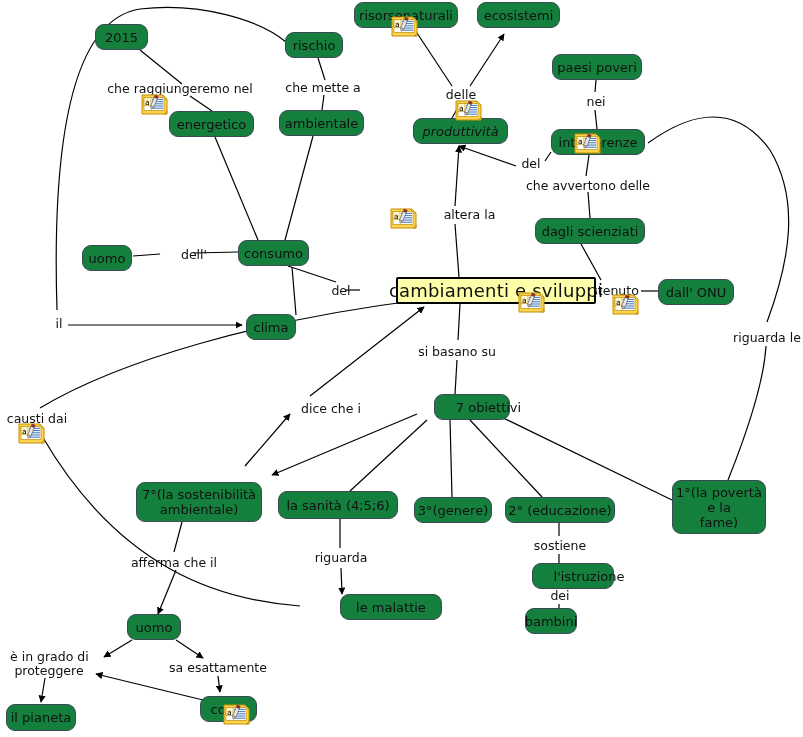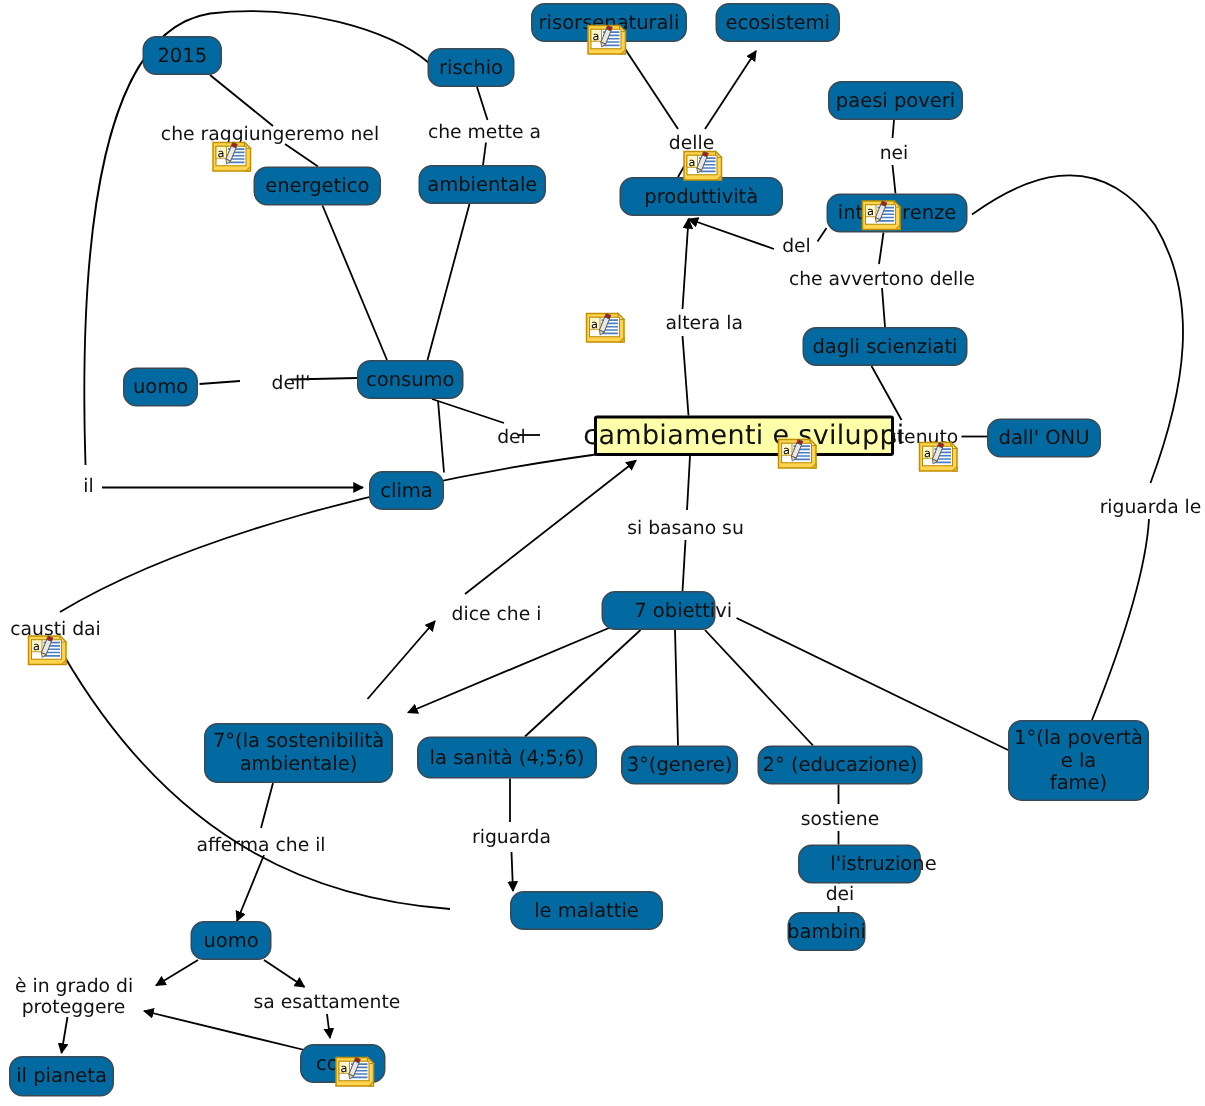--- a/index.html
+++ b/index.html
@@ -22,21 +22,21 @@
     position: absolute;
     left: 0;
     top: 0;
     width: 803px;
     height: 737px;
     pointer-events: none;
   }
   .node {
     position: absolute;
     box-sizing: border-box;
-    background: #0369a1;
+    background: #15803d;
     border: 1px solid #3a4a55;
     border-radius: 9px;
     color: #111111;
     font-size: 13px;
     line-height: 15px;
     text-align: center;
     display: flex;
     align-items: center;
     justify-content: center;
     padding: 2px 7px;
@@ -168,29 +168,29 @@
   </svg>
 
   <div id="nodes-layer">
       <div class="node" style="left: 95px; top: 24px; width: 53px; height: 26px;">2015</div>
       <div class="node" style="left: 285px; top: 32px; width: 58px; height: 26px;">rischio</div>
       <div class="node" style="left: 354px; top: 2px; width: 104px; height: 26px;">risorsenaturali</div>
       <div class="node" style="left: 477px; top: 2px; width: 83px; height: 26px;">ecosistemi</div>
       <div class="node" style="left: 552px; top: 54px; width: 90px; height: 26px;">paesi poveri</div>
       <div class="node" style="left: 169px; top: 111px; width: 85px; height: 26px;">energetico</div>
       <div class="node" style="left: 279px; top: 110px; width: 85px; height: 26px;">ambientale</div>
-      <div class="node" style="left: 413px; top: 118px; width: 109px; height: 26px;">produttività</div>
+      <div class="node" style="left: 413px; top: 118px; width: 95px; height: 26px; font-style: italic;">produttività</div>
       <div class="node" style="left: 551px; top: 129px; width: 94px; height: 26px;">interferenze</div>
       <div class="node" style="left: 535px; top: 218px; width: 110px; height: 26px;">dagli scienziati</div>
       <div class="node" style="left: 82px; top: 245px; width: 50px; height: 26px;">uomo</div>
       <div class="node" style="left: 238px; top: 240px; width: 71px; height: 26px;">consumo</div>
       <div class="node root" style="left: 360px; top: 277px; width: 200px; height: 27px; margin-left: 36px;">cambiamenti e sviluppi</div>
       <div class="node" style="left: 658px; top: 279px; width: 76px; height: 26px;">dall' ONU</div>
       <div class="node" style="left: 246px; top: 314px; width: 50px; height: 26px;">clima</div>
-      <div class="node" style="left: 401px; top: 394px; width: 76px; height: 26px; padding-left: 40px;">7 obiettivi</div>
+      <div class="node" style="left: 434px; top: 394px; width: 76px; height: 26px; padding-left: 40px;">7 obiettivi</div>
       <div class="node" style="left: 136px; top: 482px; width: 126px; height: 40px;">7°(la sostenibilità
 ambientale)</div>
       <div class="node" style="left: 278px; top: 491px; width: 120px; height: 28px;">la sanità (4;5;6)</div>
       <div class="node" style="left: 414px; top: 497px; width: 78px; height: 26px;">3°(genere)</div>
       <div class="node" style="left: 505px; top: 497px; width: 110px; height: 26px;">2° (educazione)</div>
       <div class="node" style="left: 672px; top: 480px; width: 94px; height: 54px;">1°(la povertà
 e la
 fame)</div>
       <div class="node" style="left: 532px; top: 563px; width: 82px; height: 26px; padding-left: 39px;">l'istruzione</div>
       <div class="node" style="left: 300px; top: 594px; width: 102px; height: 26px; margin-left: 40px;">le malattie</div>

